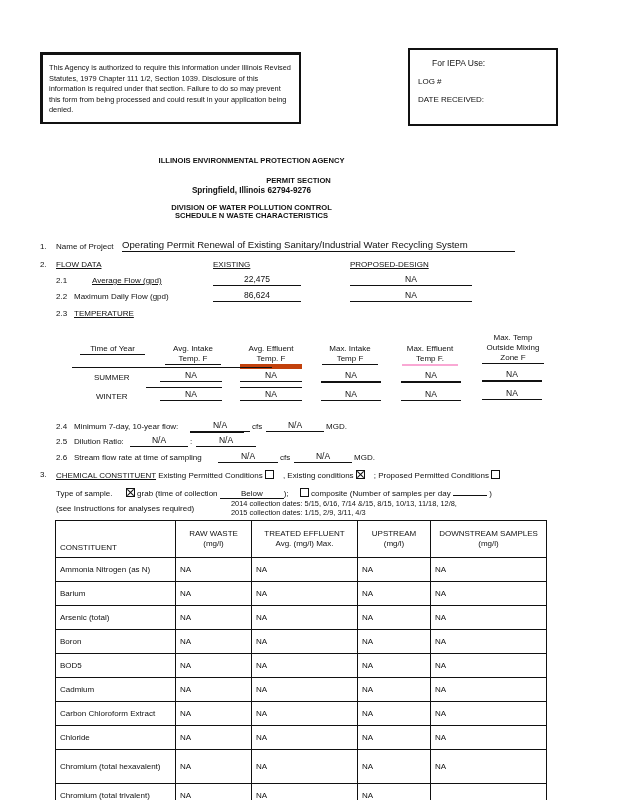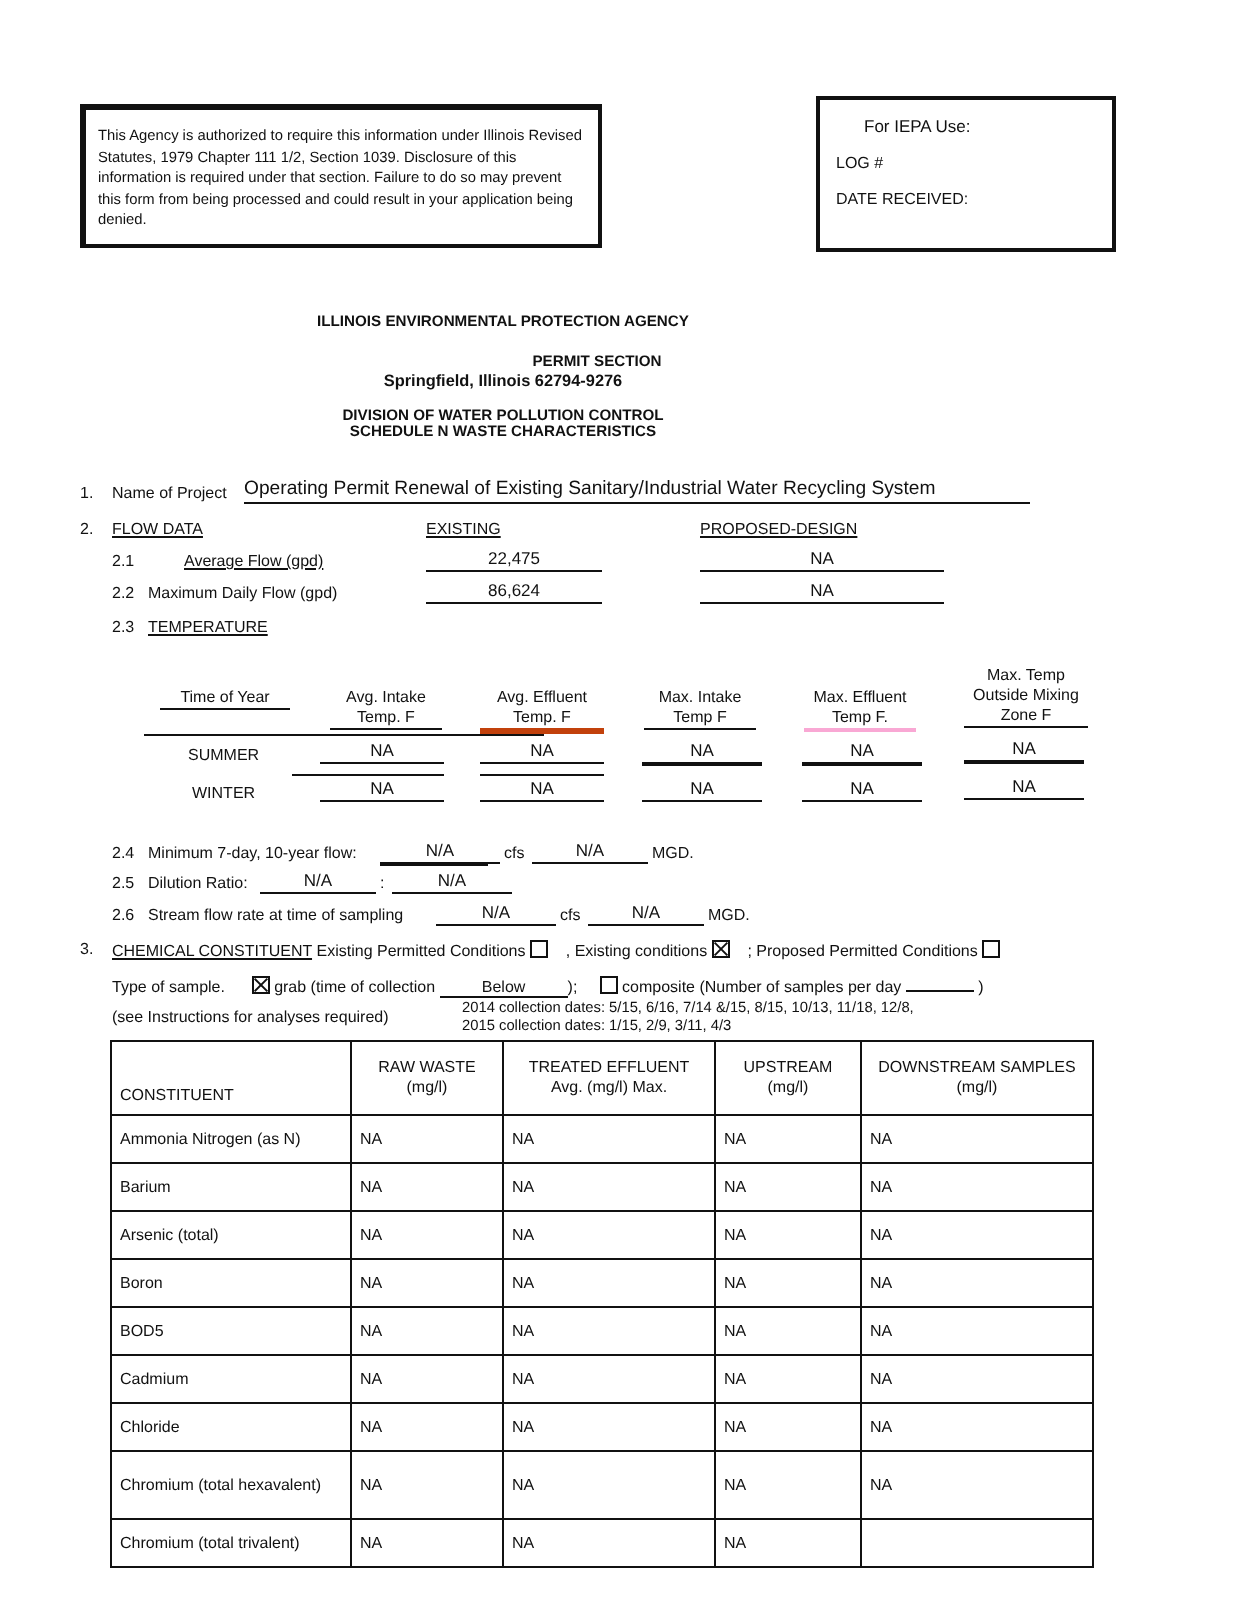--- a/index.html
+++ b/index.html
@@ -65,21 +65,21 @@
 <div class="abs f" style="left:56px; top:292px;">2.2</div>
 <div class="abs f" style="left:74px; top:292px;">Maximum Daily Flow (gpd)</div>
 <div class="line" style="left:213px; top:290px; width:88px;">86,624</div>
 <div class="line" style="left:350px; top:290px; width:122px;">NA</div>
 
 <div class="abs f" style="left:56px; top:309px;">2.3</div>
 <div class="abs f u" style="left:74px; top:309px;">TEMPERATURE</div>
 
 <div class="th" style="left:80px; top:344px; width:65px; border-bottom:1px solid #111;text-align:center;">Time of Year</div>
 <div class="th" style="left:165px; top:344px; width:56px; border-bottom:1px solid #111;">Avg. Intake Temp. F</div>
-<div class="th" style="left:240px; top:344px; width:62px; border-bottom:3px solid #c2410c;">Avg. Effluent Temp. F</div>
+<div class="th" style="left:240px; top:344px; width:62px; border-bottom:5px solid #c2410c;">Avg. Effluent Temp. F</div>
 <div class="th" style="left:322px; top:344px; width:56px; border-bottom:1px solid #111;">Max. Intake Temp F</div>
 <div class="th" style="left:402px; top:344px; width:56px; border-bottom:2px solid #f9a8d4;">Max. Effluent Temp F.</div>
 <div class="th" style="left:482px; top:333px; width:62px; border-bottom:1px solid #111;">Max. Temp Outside Mixing Zone F</div>
 
 <div class="abs" style="left:72px; top:367px; width:196px; border-top:1px solid #111;"></div>
 <div class="abs" style="left:240px; top:367px; width:32px; border-top:1px solid #111;"></div>
 
 <div class="abs f" style="left:94px; top:373px;">SUMMER</div>
 <div class="line" style="left:160px; top:370px; width:62px;">NA</div>
 <div class="line" style="left:240px; top:370px; width:62px;">NA</div>
@@ -202,20 +202,27 @@
     <td>NA</td>
   </tr>
   <tr>
     <td>Cadmium</td>
     <td>NA</td>
     <td>NA</td>
     <td>NA</td>
     <td>NA</td>
   </tr>
   <tr>
+    <td>Carbon Chloroform Extract</td>
+    <td>NA</td>
+    <td>NA</td>
+    <td>NA</td>
+    <td>NA</td>
+  </tr>
+  <tr>
     <td>Chloride</td>
     <td>NA</td>
     <td>NA</td>
     <td>NA</td>
     <td>NA</td>
   </tr>
   <tr class="tall">
     <td>Chromium (total hexavalent)</td>
     <td>NA</td>
     <td>NA</td>

